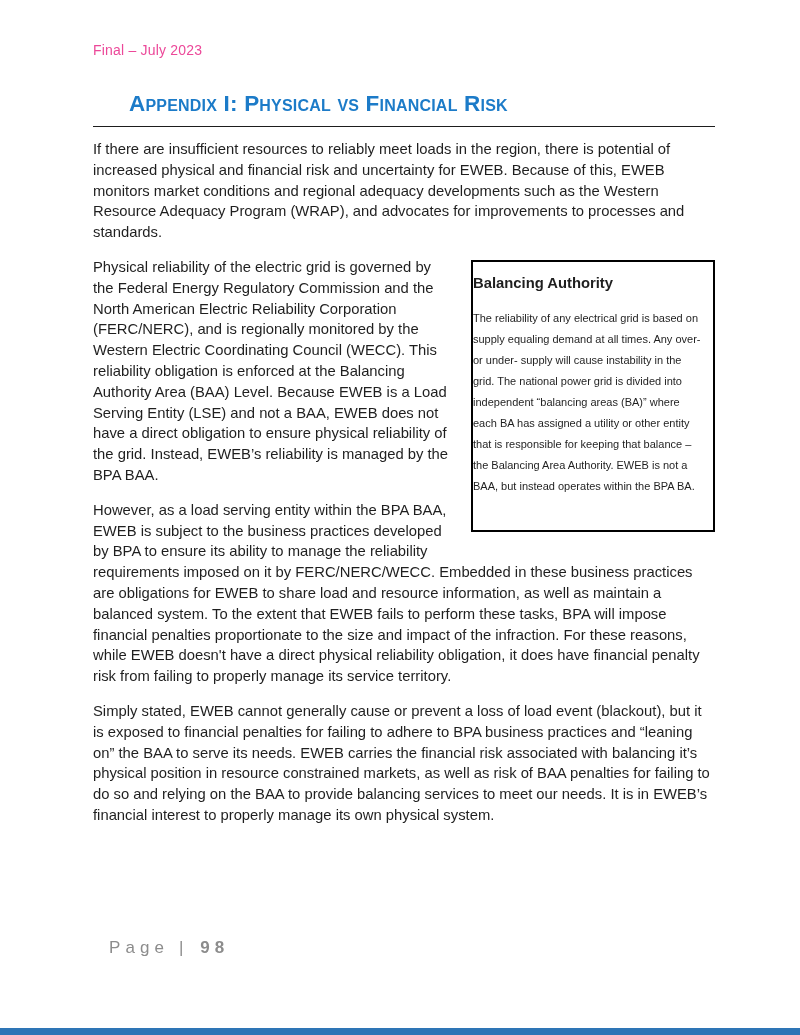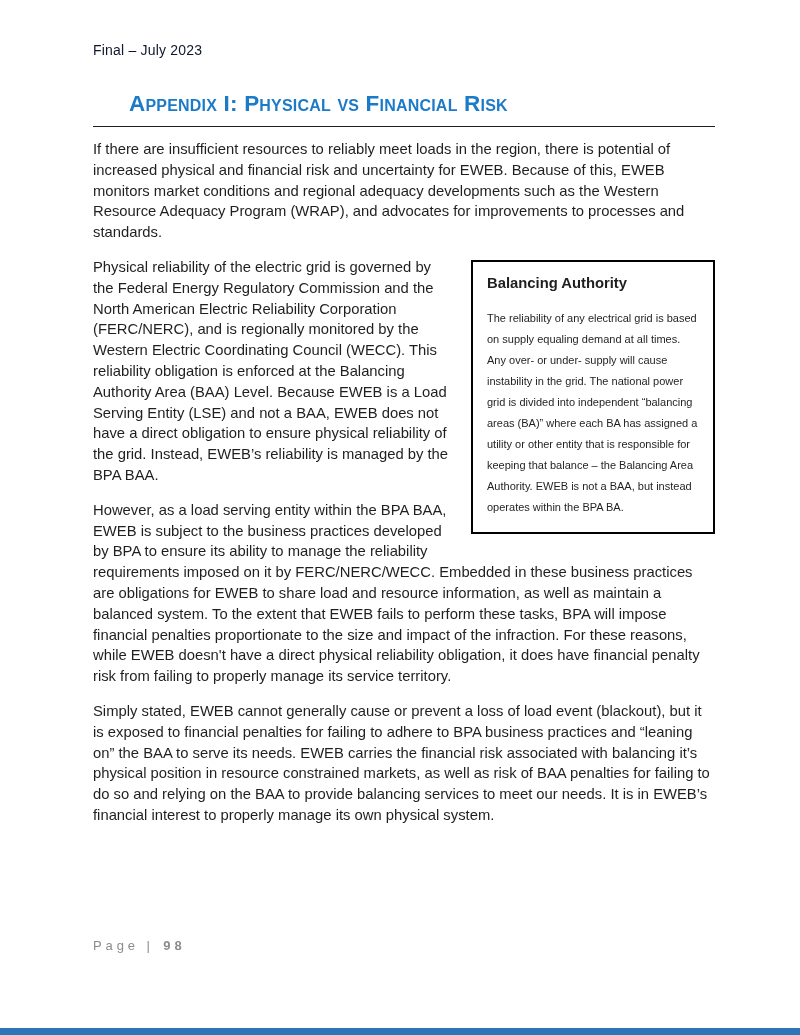--- a/index.html
+++ b/index.html
@@ -13,21 +13,21 @@
   body{
     width:800px;height:1035px;position:relative;overflow:hidden;
     font-family:"Liberation Sans","DejaVu Sans",sans-serif;
     color:var(--body_text);
   }
   .page{
     position:absolute;inset:0;
     padding:42px 85px 0 93px;
   }
   .doc-header{
-    font-size:14px;color:#0f172a;letter-spacing:.2px;
+    font-size:14px;color:#ec4899;letter-spacing:.2px;
   }
   .doc-title{
     margin-top:33px;
     font-size:22.5px;
     font-weight:700;
     font-variant:small-caps;
     color:var(--accent_blue);
     letter-spacing:.2px;
     margin-left:36px;
   }
@@ -35,35 +35,35 @@
     margin-top:9px;
     border:none;border-top:1.6px solid #1d1d1d;height:0;
   }
   .body-copy{margin-top:12px;font-size:14.8px;line-height:20.8px;}
   .body-copy p{margin-bottom:14px;}
   .callout-box{
     float:right;
     width:244px;
     margin:3px 0 10px 17px;
     border:2px solid #000;
-    padding:11px 12px 14px 14px;
+    padding:11px 12px 14px 0;
     background:#fff;
     min-height:272px;
   }
   .callout-title{
     font-size:14.8px;font-weight:700;margin-bottom:14px;
   }
   .callout-body{
     font-size:11px;line-height:21px;
   }
   .after-float{clear:none;}
   .doc-footer{
-    position:absolute;left:93px;right:85px;top:938px;
+    position:absolute;left:109px;right:85px;top:938px;
     display:flex;justify-content:space-between;align-items:baseline;
-    font-size:13px;color:var(--footer_gray);
+    font-size:17px;color:var(--footer_gray);
     letter-spacing:.3em;
   }
   .footer-left{white-space:nowrap;}
   .footer-page-label{font-weight:400;}
   .footer-page-number{font-weight:700;margin-left:2px;}
   .footer-right{font-weight:700;white-space:nowrap;}
   .bottom-bar{
     position:absolute;left:0;right:0;bottom:0;height:7px;
     background:var(--bottom_bar_blue);
   }

